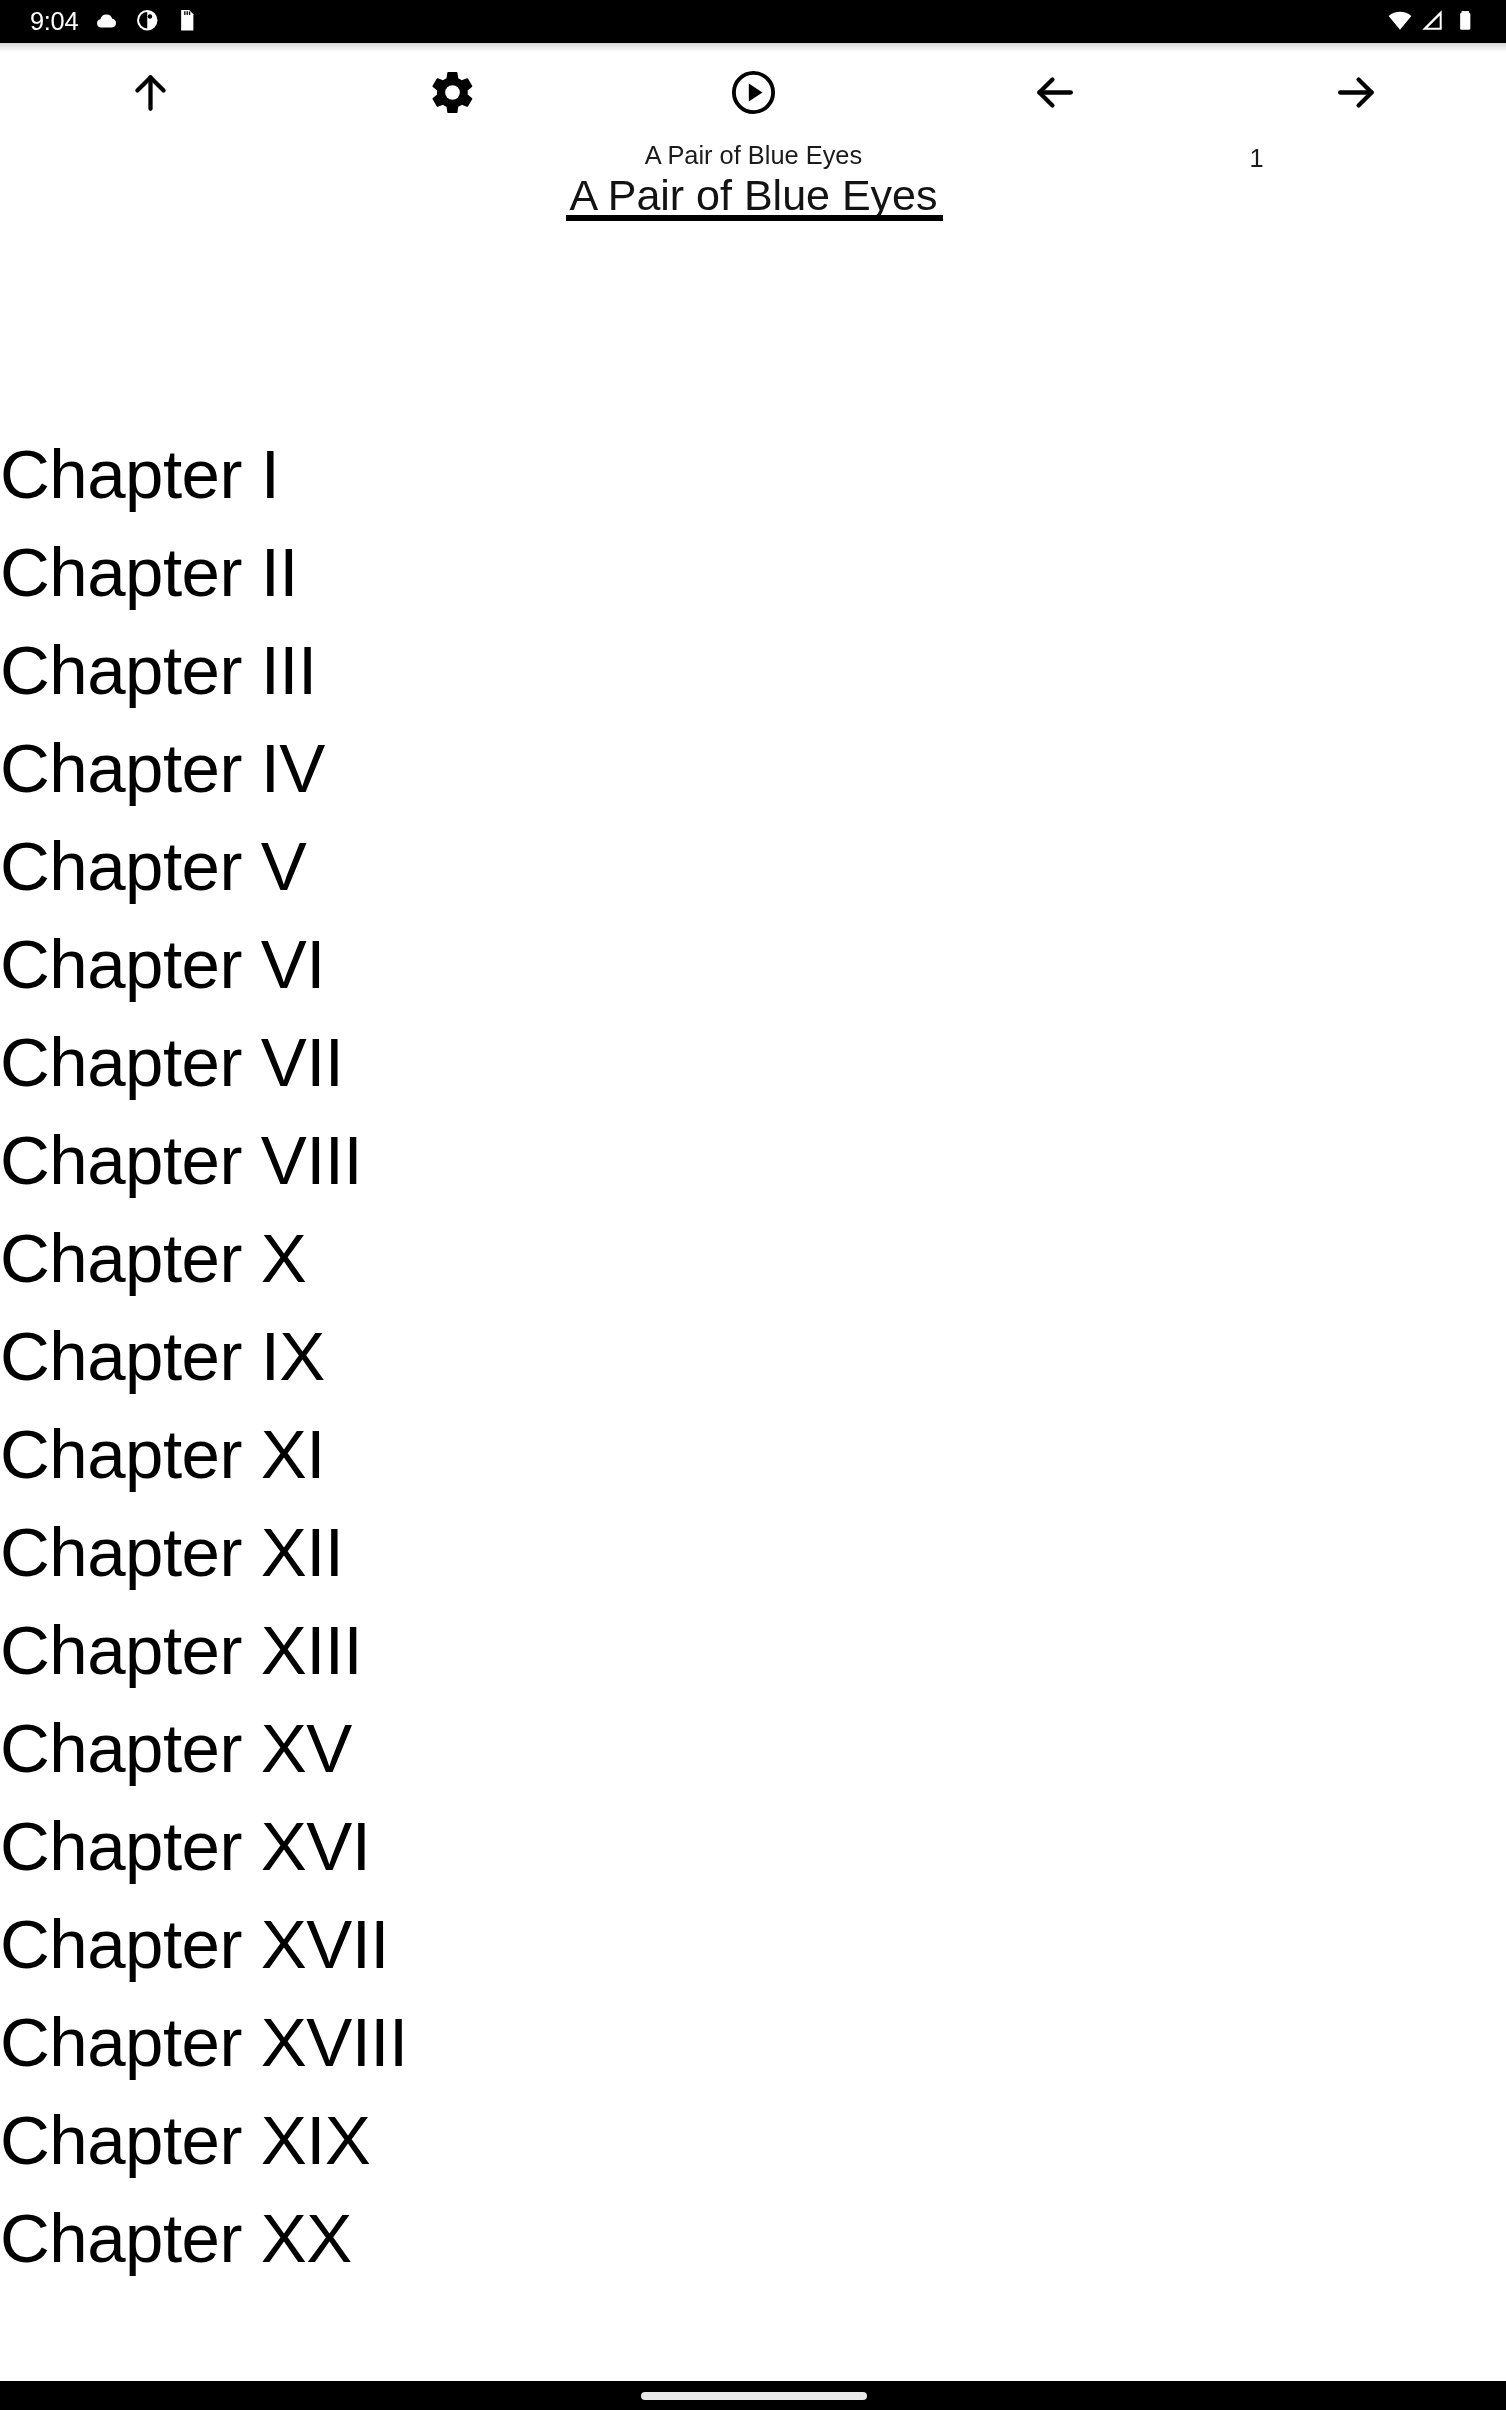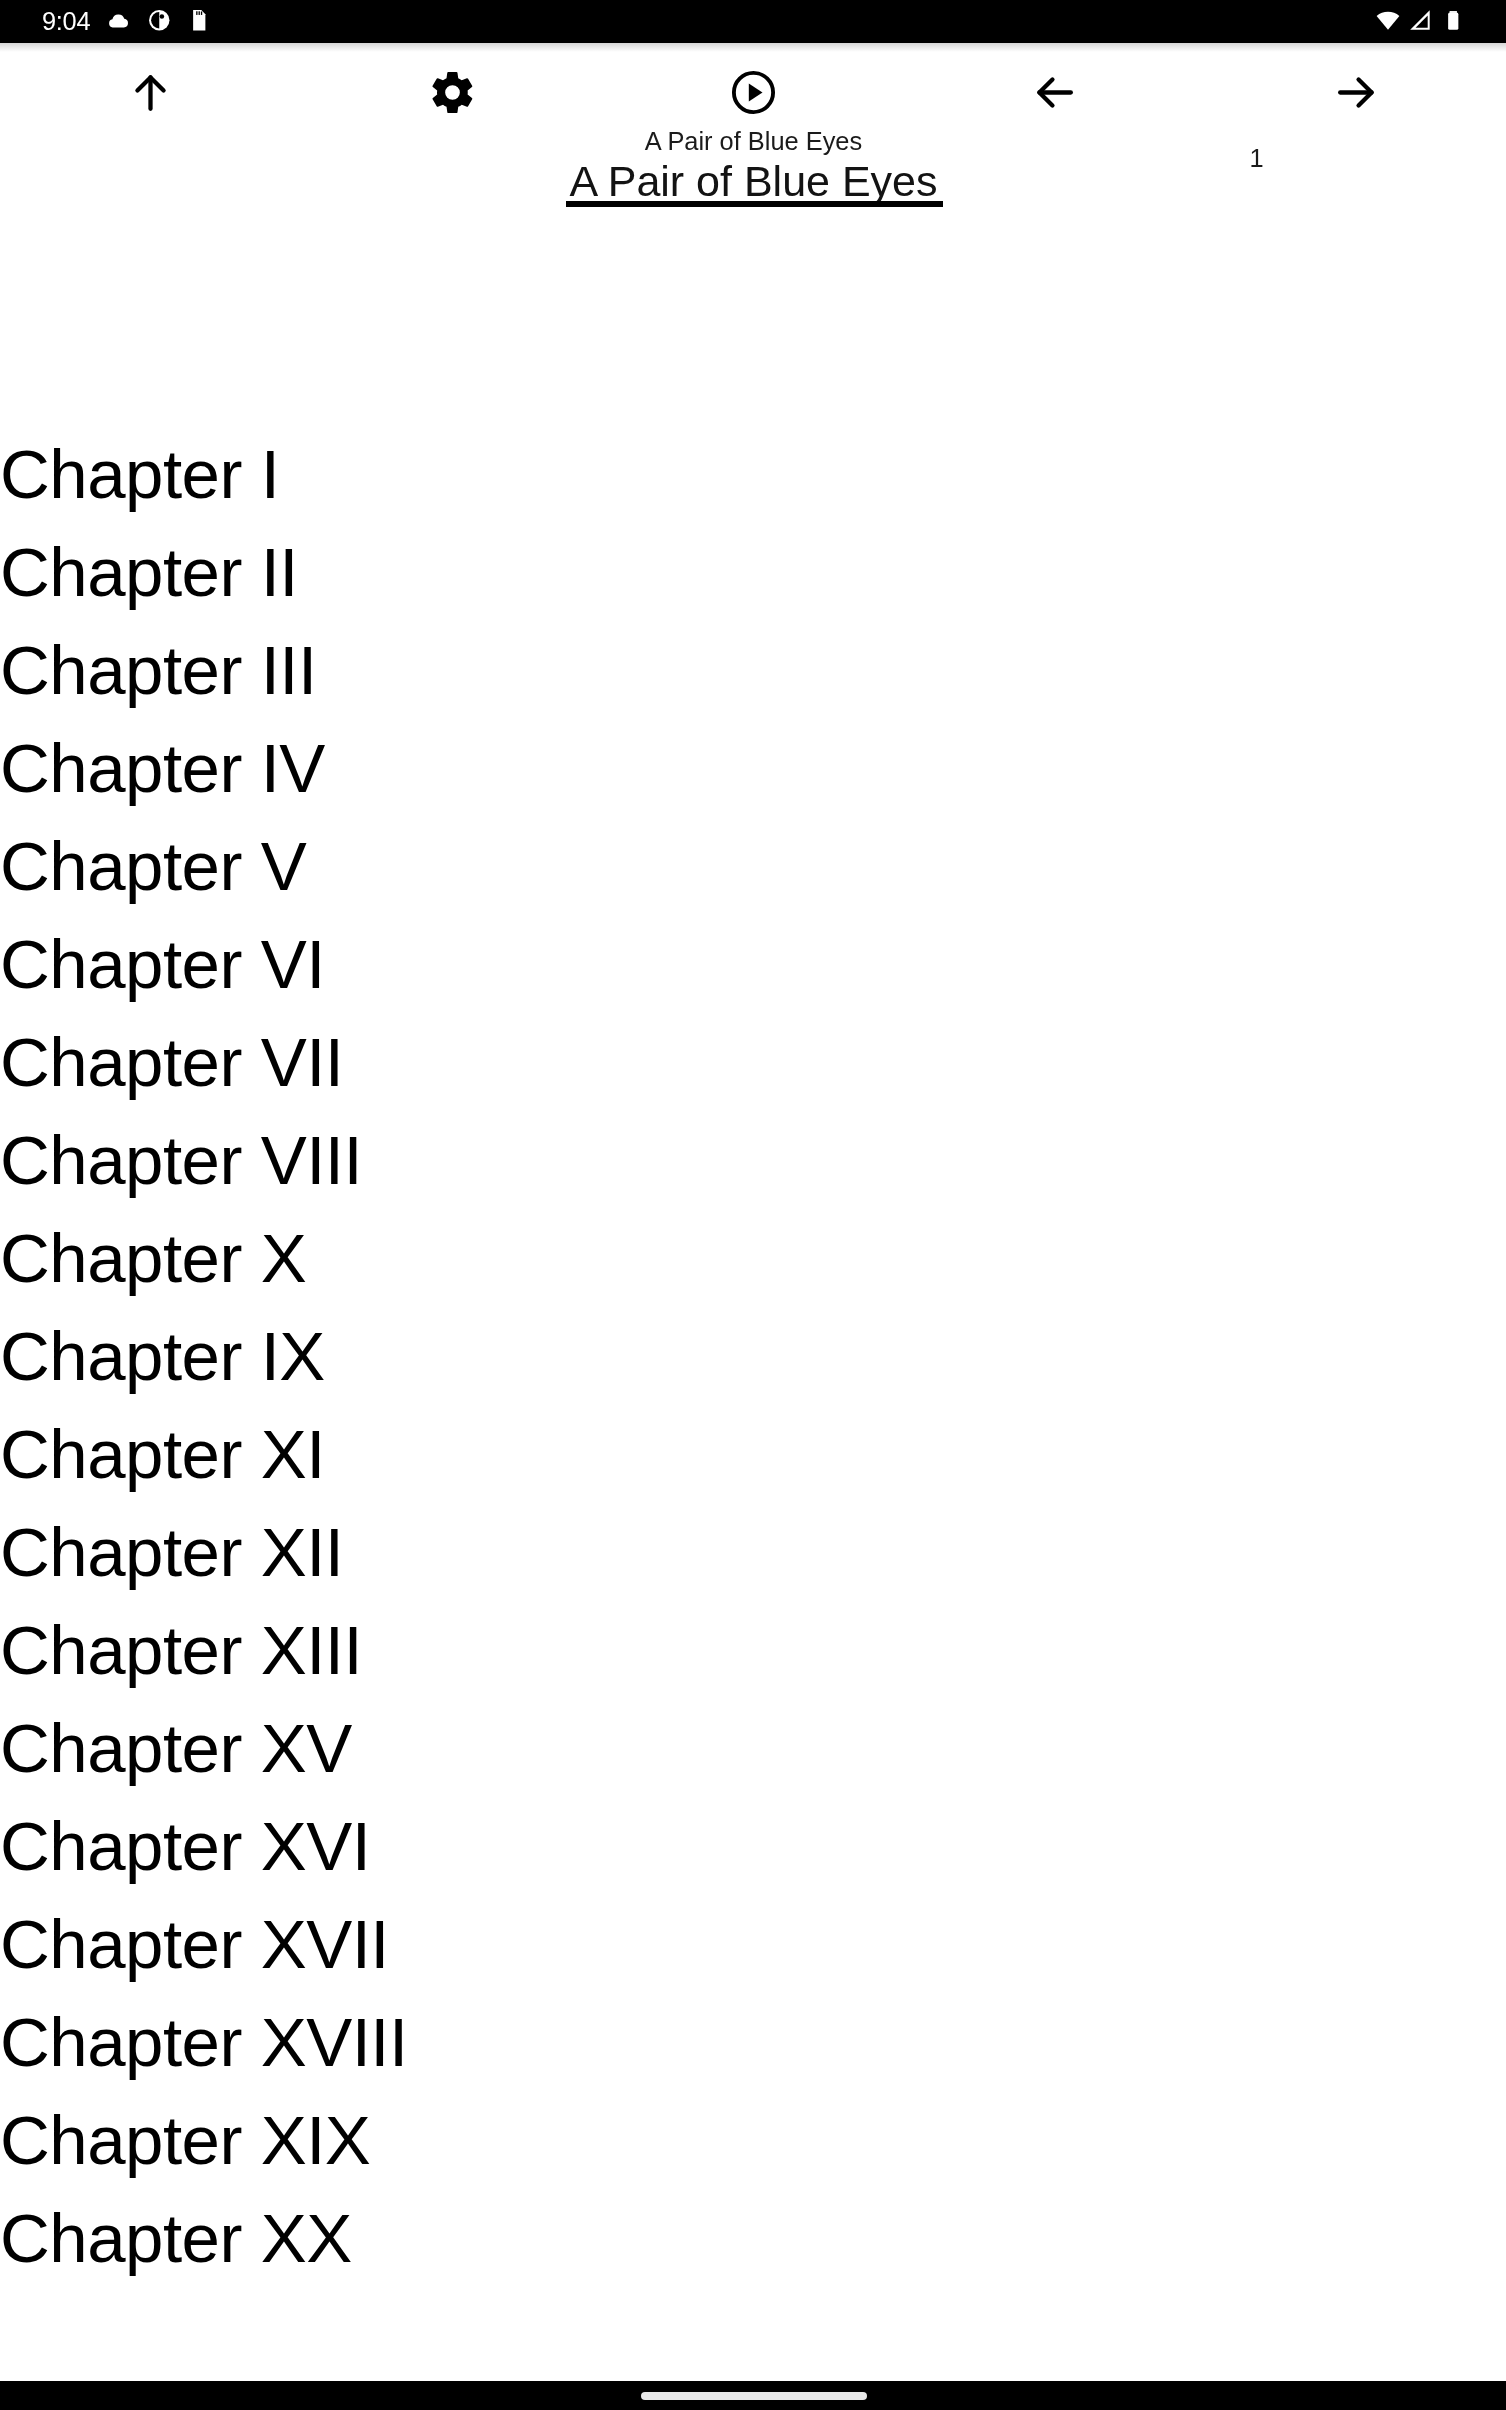--- a/index.html
+++ b/index.html
@@ -26,21 +26,21 @@
   
   .status-bar {
     position: absolute;
     left: 0; top: 0;
     width: 1507px;
     height: 43px;
     background: #000000;
     display: flex;
     align-items: center;
     justify-content: space-between;
-    padding: 0 42px;
+    padding: 0 30px;
     box-sizing: border-box;
     z-index: 30;
   }
   .status-left {
     display: flex;
     align-items: center;
     gap: 16px;
   }
   .status-clock {
     color: #ffffff;
@@ -86,21 +86,21 @@
     background: transparent;
     border: none;
     padding: 0;
     cursor: pointer;
   }
 
   
   .title-wrap {
     position: absolute;
     left: 0;
-    top: 126px;
+    top: 140px;
     width: 1410px;
     height: 81px;
     overflow: hidden;
     z-index: 10;
   }
   .book-title-small {
     position: absolute;
     left: 0;
     top: 0;
     width: 1507px;

